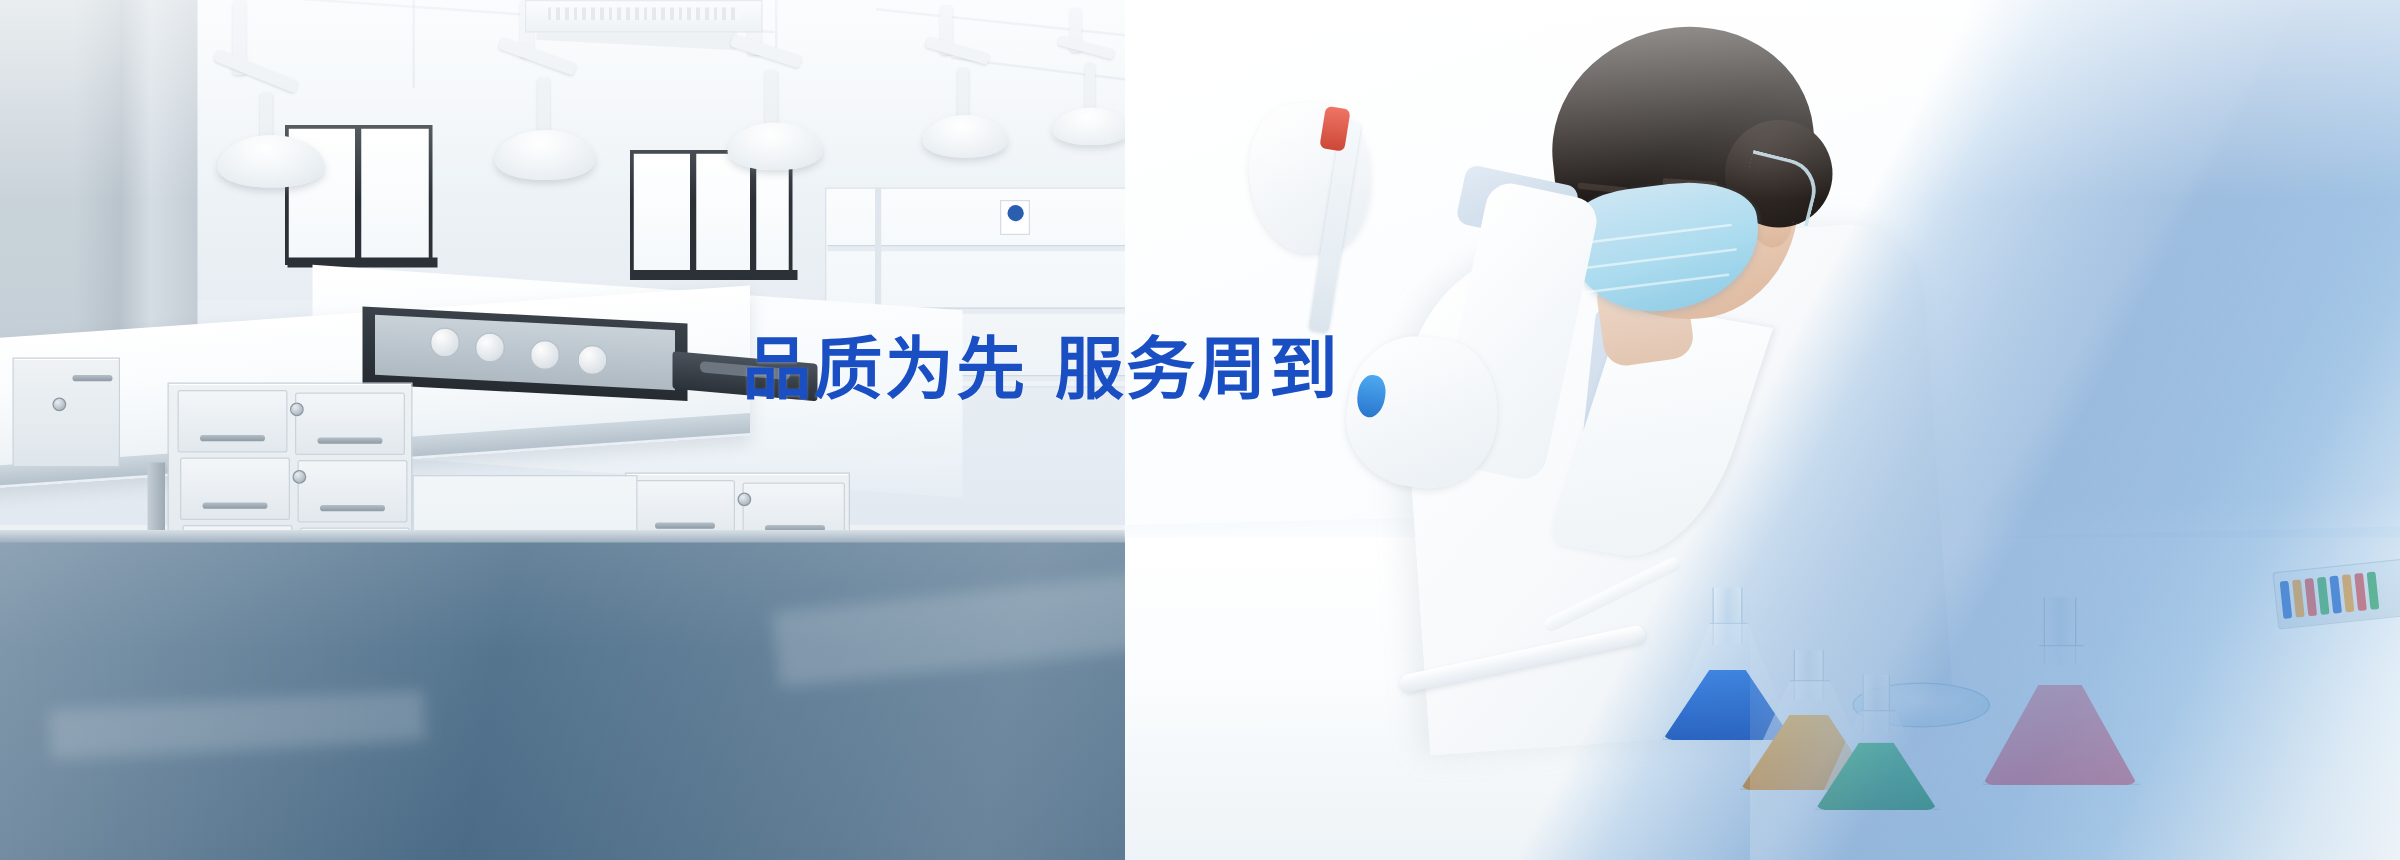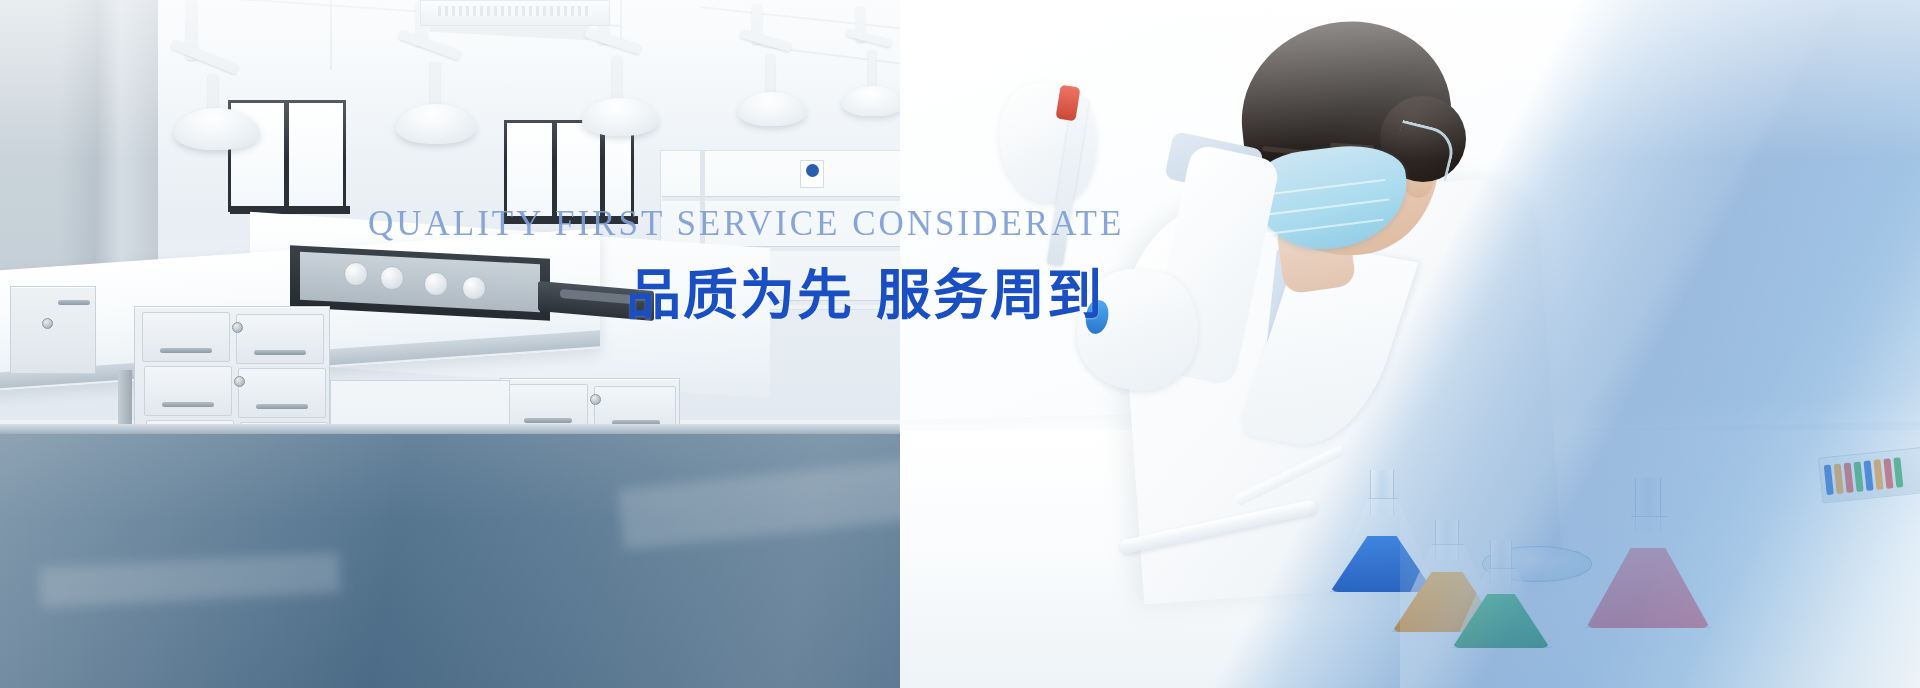--- a/index.html
+++ b/index.html
@@ -355,21 +355,21 @@
   .eng{
     position:absolute;left:368px;top:204px;
     font-family:"Liberation Serif","DejaVu Serif",serif;
     font-size:35px;
     letter-spacing:3px;
     color:#7e9ed6;
     white-space:nowrap;
     opacity:.92;
   }
   .headline{
-    position:absolute;left:626px;top:250px;
+    position:absolute;left:594px;top:250px;
     font-family:Liberation Serif, serif;
     font-weight:bold;
     font-size:55px;
     letter-spacing:2px;
     color:#1a4fc4;
     white-space:nowrap;
     text-shadow:0 1px 2px rgba(255,255,255,.35);
   }
   .headline .sp{display:inline-block;width:22px;}
   .subbar{
@@ -595,21 +595,20 @@
       <span class="tube" style="background:#41b06a;"></span>
     </div>
 
     <div class="blue-diag"></div>
     <div class="blue-diag2"></div>
     <div class="top-haze"></div>
   </div>
 
   <div class="copy">
 
-    <div class="eng">QUALITY FIRST SERVICE CONSIDERATE</div>
 
     <div class="headline">
       <span>品质为先</span><span class="sp"></span><span>服务周到</span>
     </div>
 
 
   </div>
 </div>
 
 </body></html>

